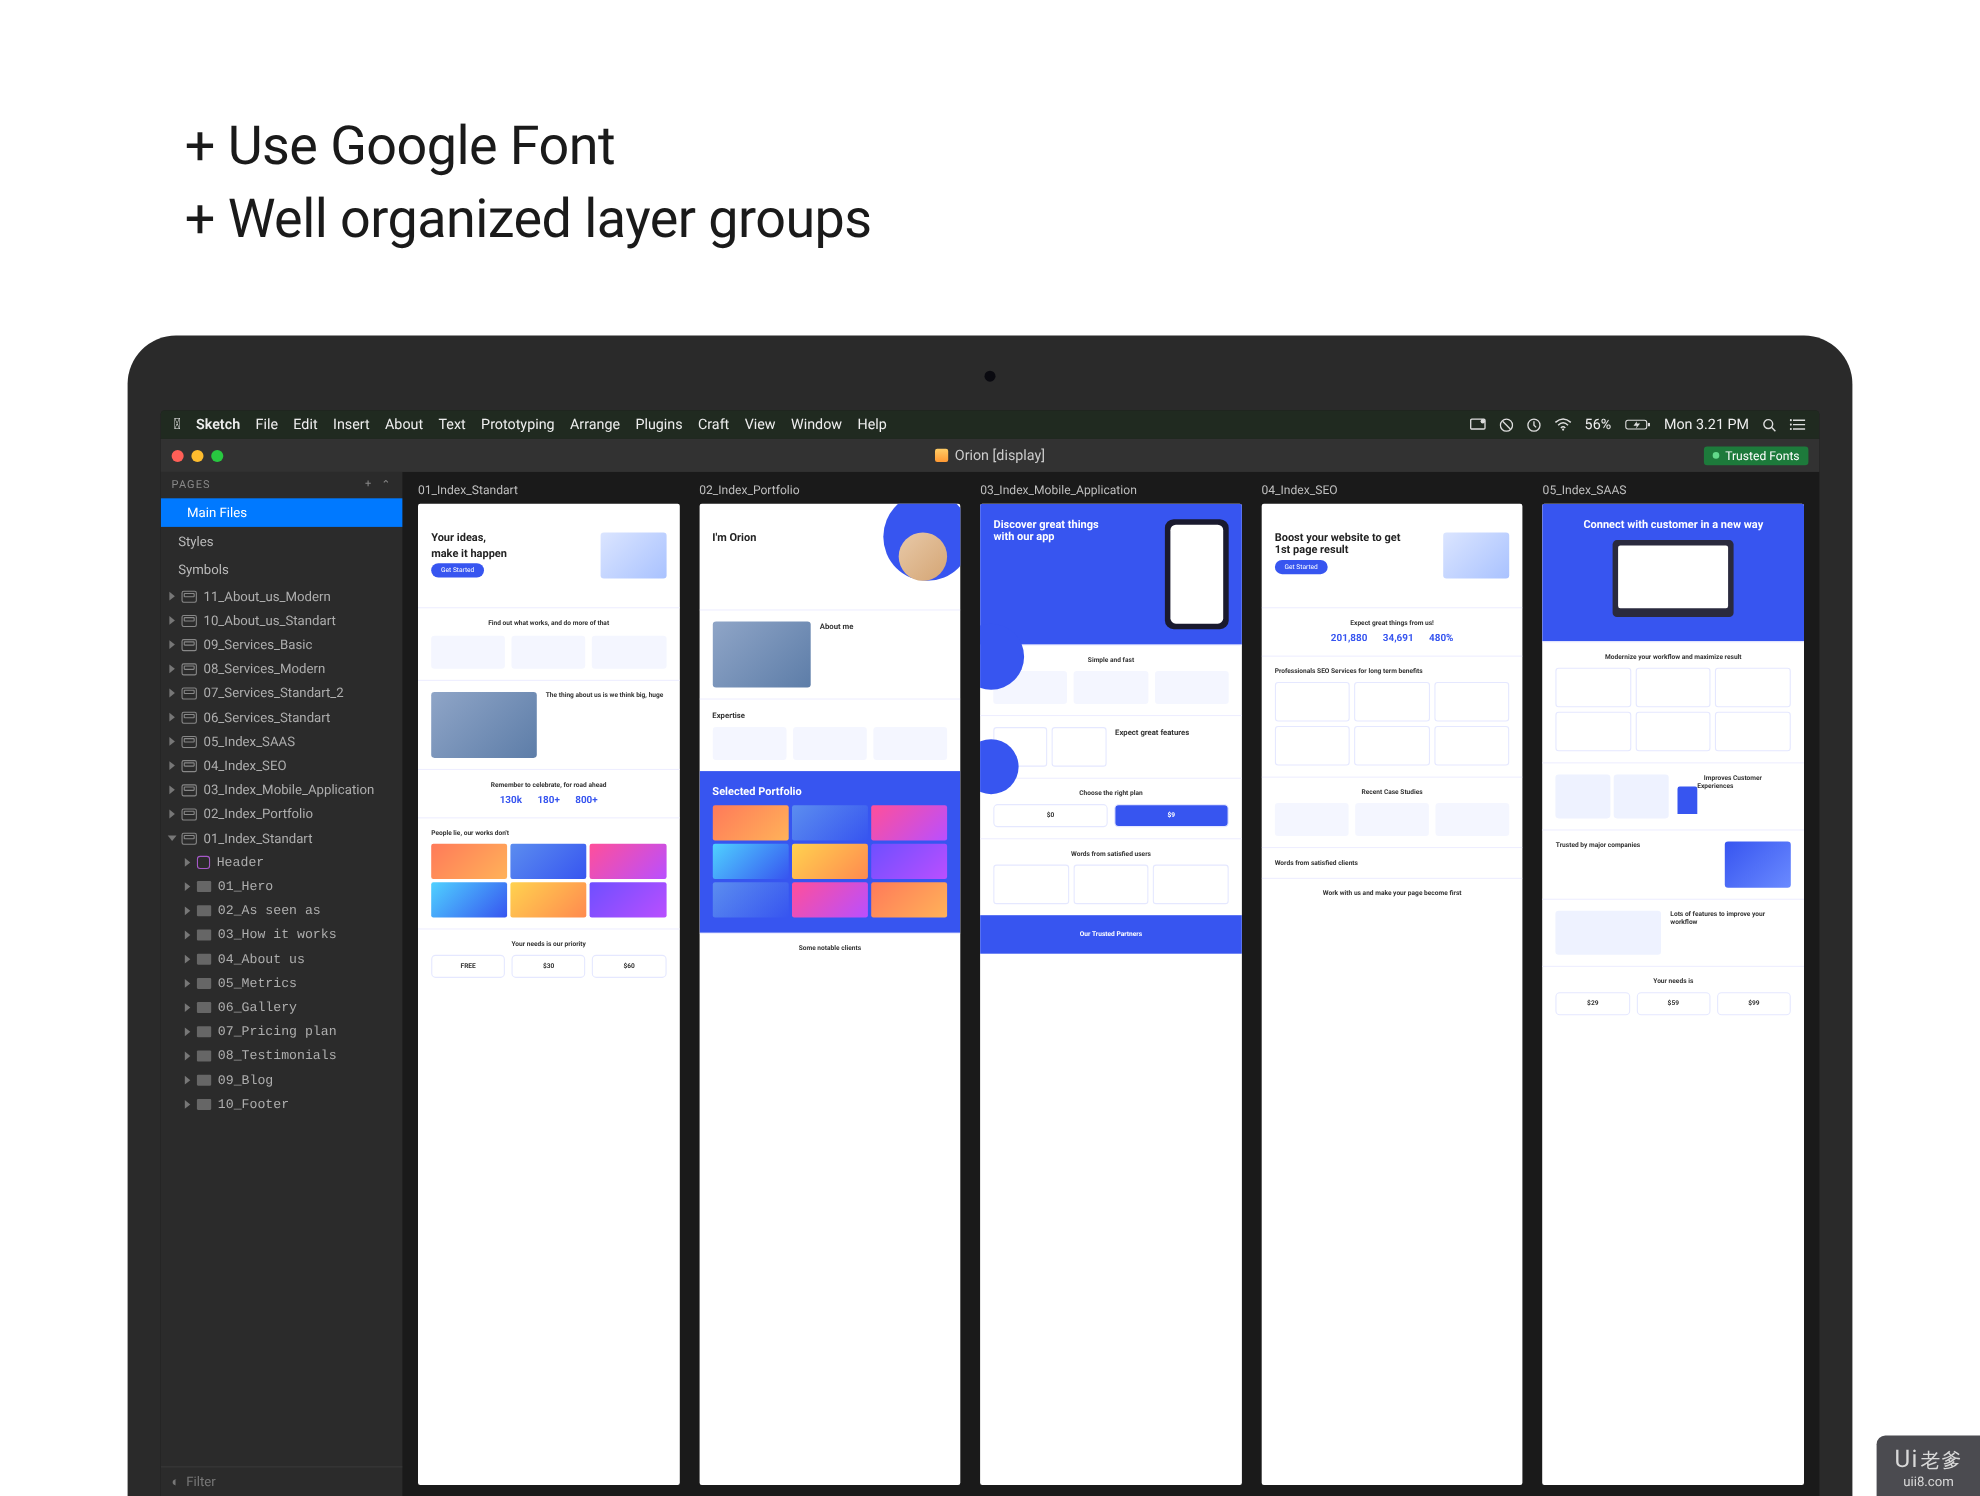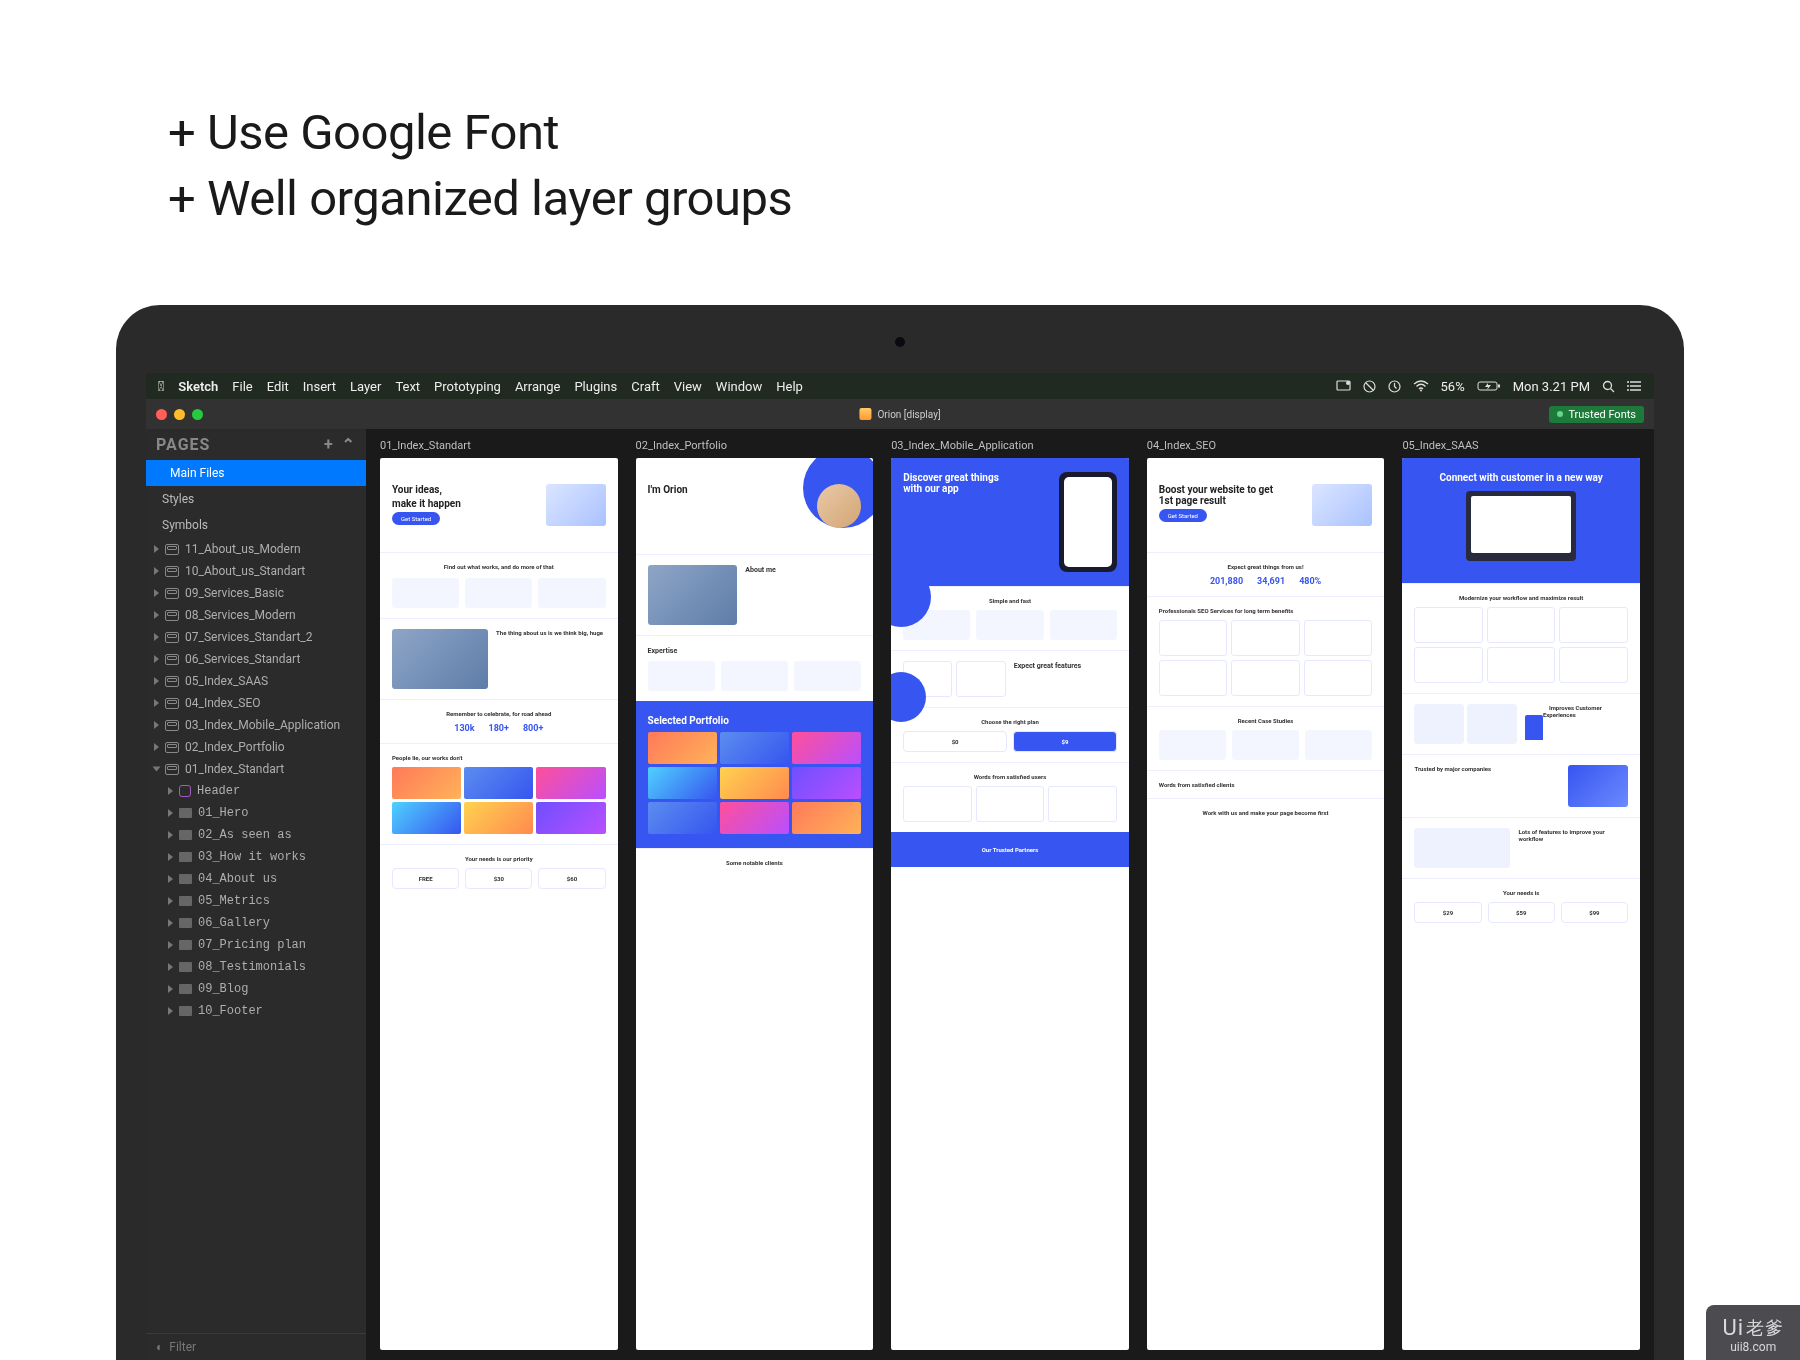--- a/index.html
+++ b/index.html
@@ -20,31 +20,31 @@
 .menubar .app-name { font-weight: 600; }
 .menubar-left { display: flex; align-items: center; gap: 14px; }
 .menubar-right { margin-left: auto; display: flex; align-items: center; gap: 12px; }
 .menubar-right .icn { display: inline-flex; }
 
 
 .titlebar { height: 30px; background: #323232; display: flex; align-items: center; padding: 0 10px; position: relative; }
 .traffic { display: flex; gap: 7px; }
 .traffic span { width: 11px; height: 11px; border-radius: 50%; display:inline-block; }
 .traffic .r { background:#ff5f57; } .traffic .y { background:#febc2e; } .traffic .g { background:#28c840; }
-.win-title { position:absolute; left:50%; transform:translateX(-50%); display:flex; align-items:center; gap:6px; color:#ccc; font-size:10px; }
+.win-title { position:absolute; left:50%; transform:translateX(-50%); display:flex; align-items:center; gap:6px; color:#ccc; font-size:13px; }
 .doc-icon { width:12px;height:12px;background:linear-gradient(#ffcc66,#ff9933);border-radius:2px; }
 .missing-fonts { margin-left:auto; background:#1d7a3b; color:#fff; font-size:11px; padding:2px 8px; border-radius:3px; display:flex; align-items:center; gap:5px; }
 .missing-fonts::before { content:""; width:6px;height:6px;background:#62d98a;border-radius:50%; }
 
 
 .workspace { flex:1; display:flex; overflow:hidden; }
 
 
 .sidebar { width: 220px; background:#2b2b2b; color:#bbb; font-size:12px; display:flex; flex-direction:column; }
-.pages-header { display:flex; align-items:center; padding:6px 10px; color:#888; font-size:16px; letter-spacing:1px;font-weight:bold; }
+.pages-header { display:flex; align-items:center; padding:6px 10px; color:#888; font-size:10px; letter-spacing:1px; }
 .pages-header .actions { margin-left:auto; display:flex; gap:8px; }
 .page-item { padding:6px 16px; cursor:pointer; }
 .page-item.active { background:#0079ff; color:#fff;padding-left:24px; }
 .layer-list { flex:1; overflow:hidden; }
 .layer-row { display:flex; align-items:center; padding:4px 8px; gap:6px; color:#aeaeae; white-space:nowrap; }
 .layer-row.nested { padding-left:22px;font-family:Liberation Mono, monospace; }
 .tri { width:0;height:0;border-top:4px solid transparent;border-bottom:4px solid transparent;border-left:5px solid #777; flex-shrink:0; }
 .tri.down { transform:rotate(90deg); }
 .artb-icon { width:14px;height:11px;border:1px solid #888;border-radius:2px;flex-shrink:0;position:relative; }
 .artb-icon::after{content:"";position:absolute;inset:1px 1px 4px 1px;border:1px solid #888;border-radius:1px;}
@@ -103,21 +103,21 @@
   <div class="notch"></div>
   <div class="screen">
 
     <div class="menubar">
       <div class="menubar-left">
         <span class="apple"></span>
         <span class="app-name">Sketch</span>
         <span>File</span>
         <span>Edit</span>
         <span>Insert</span>
-        <span>Layer</span>
+        <span>About</span>
         <span>Text</span>
         <span>Prototyping</span>
         <span>Arrange</span>
         <span>Plugins</span>
         <span>Craft</span>
         <span>View</span>
         <span>Window</span>
         <span>Help</span>
       </div>
       <div class="menubar-right">

